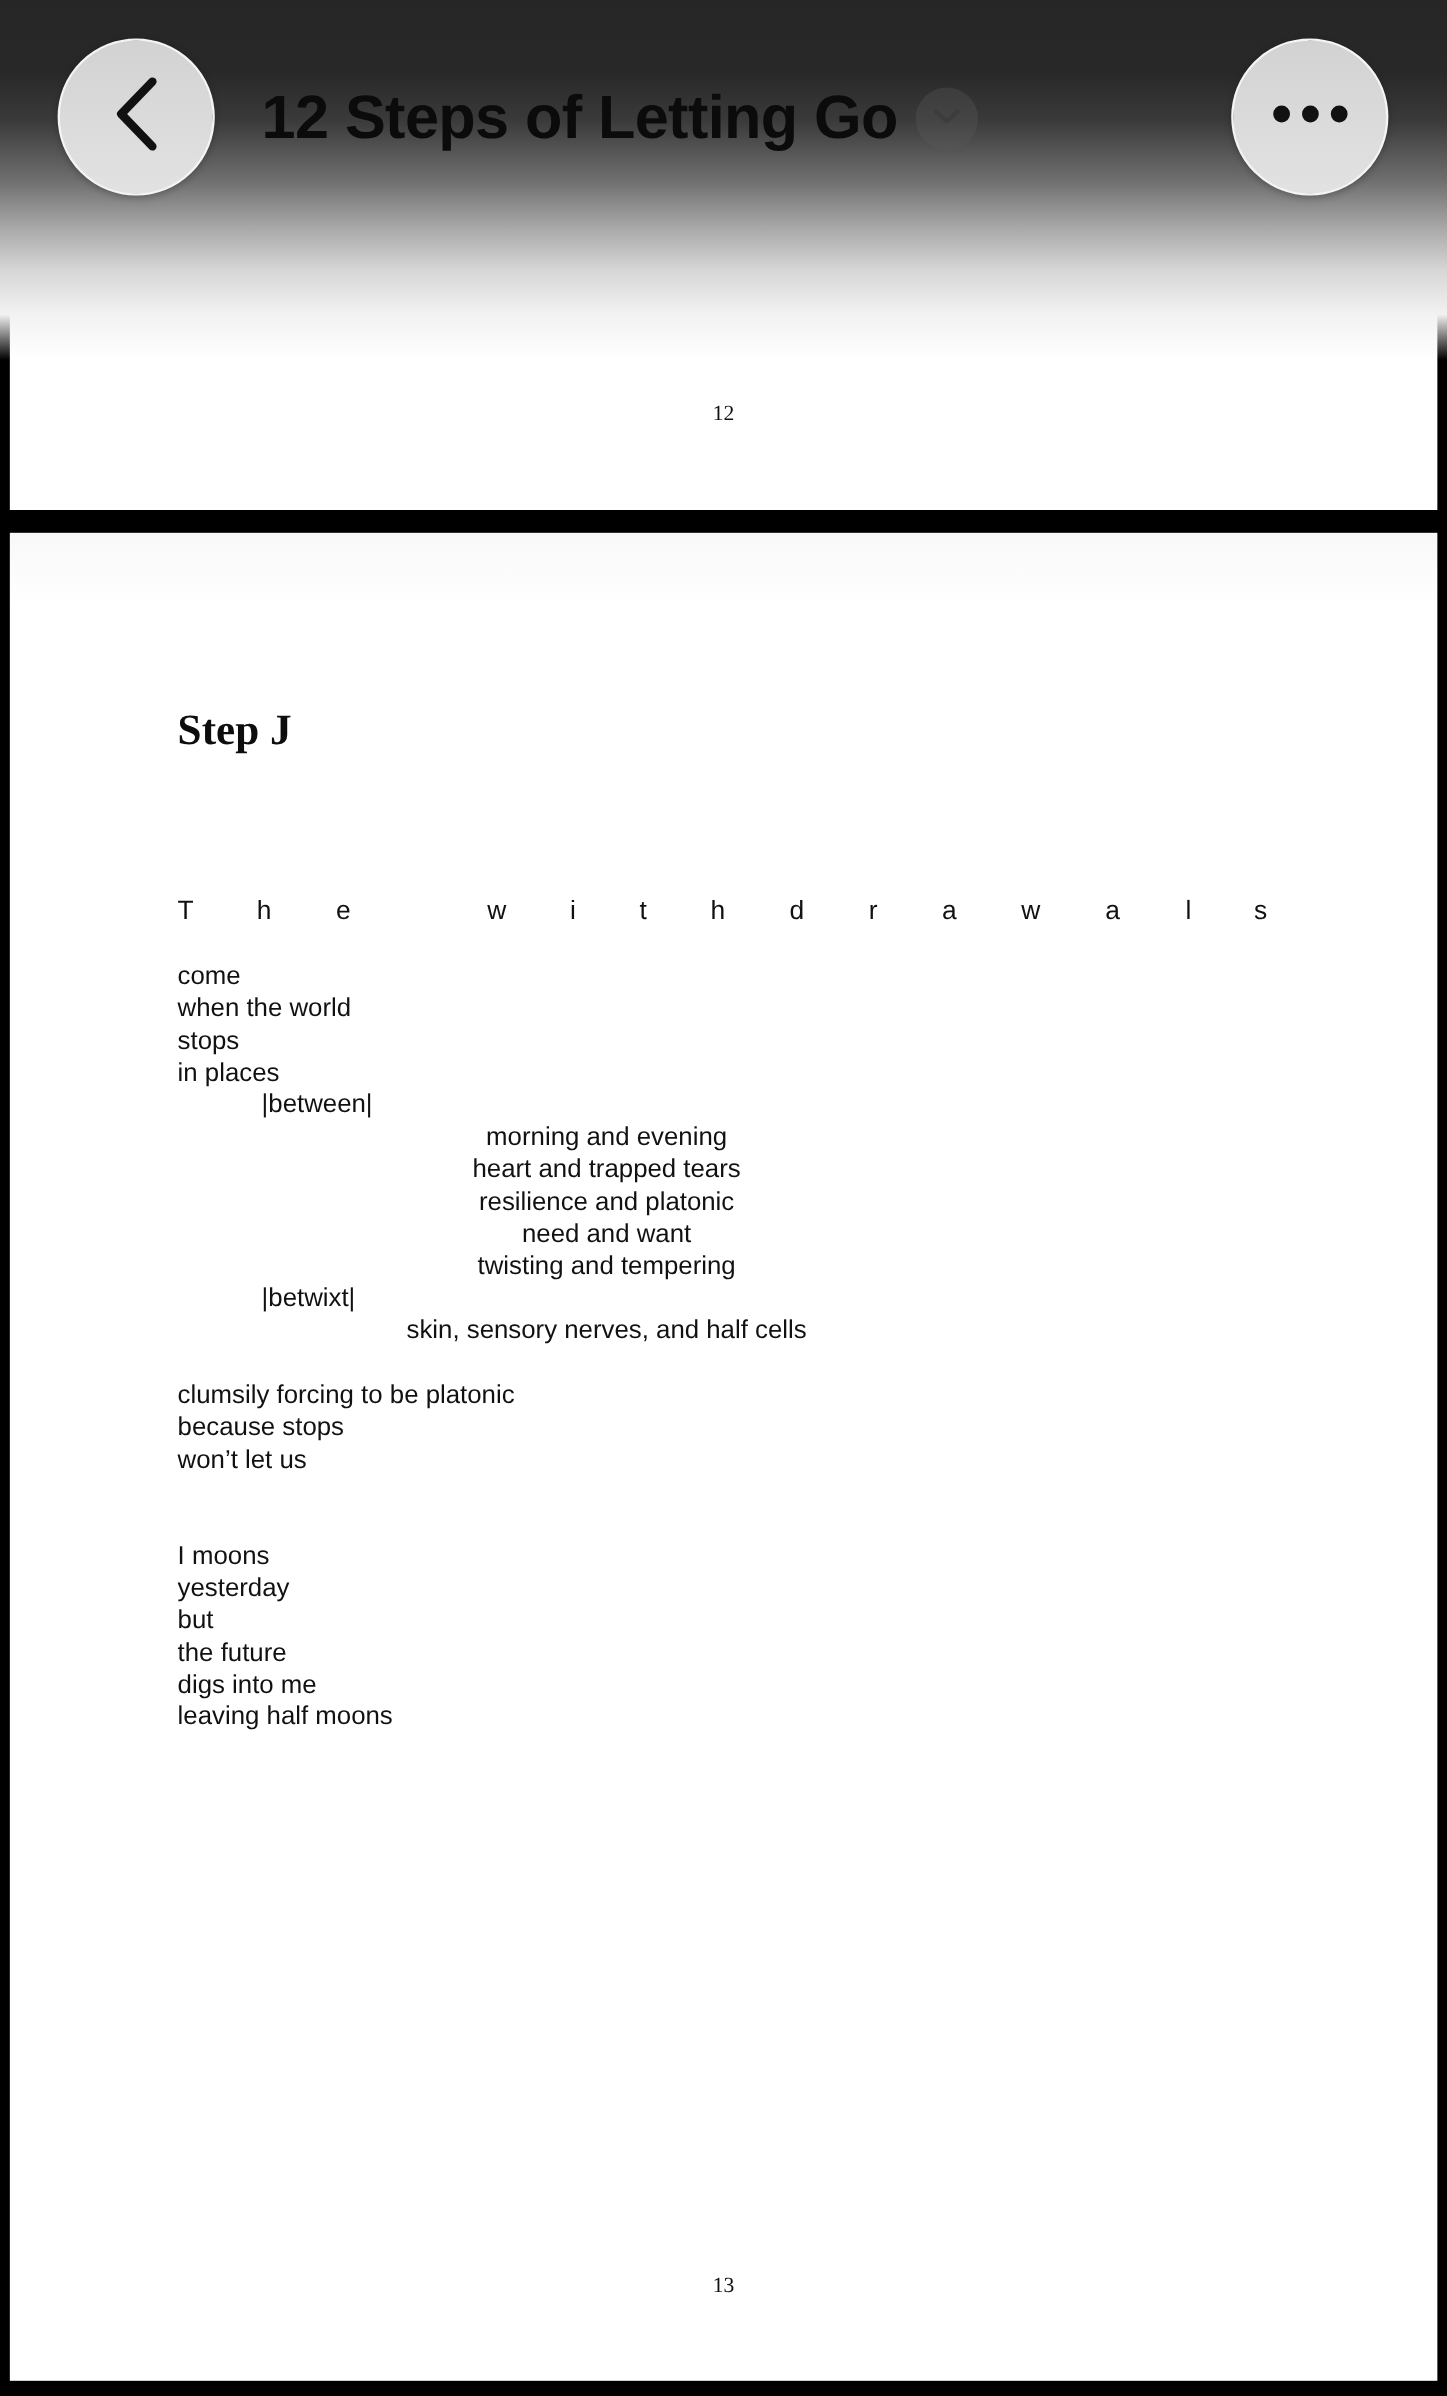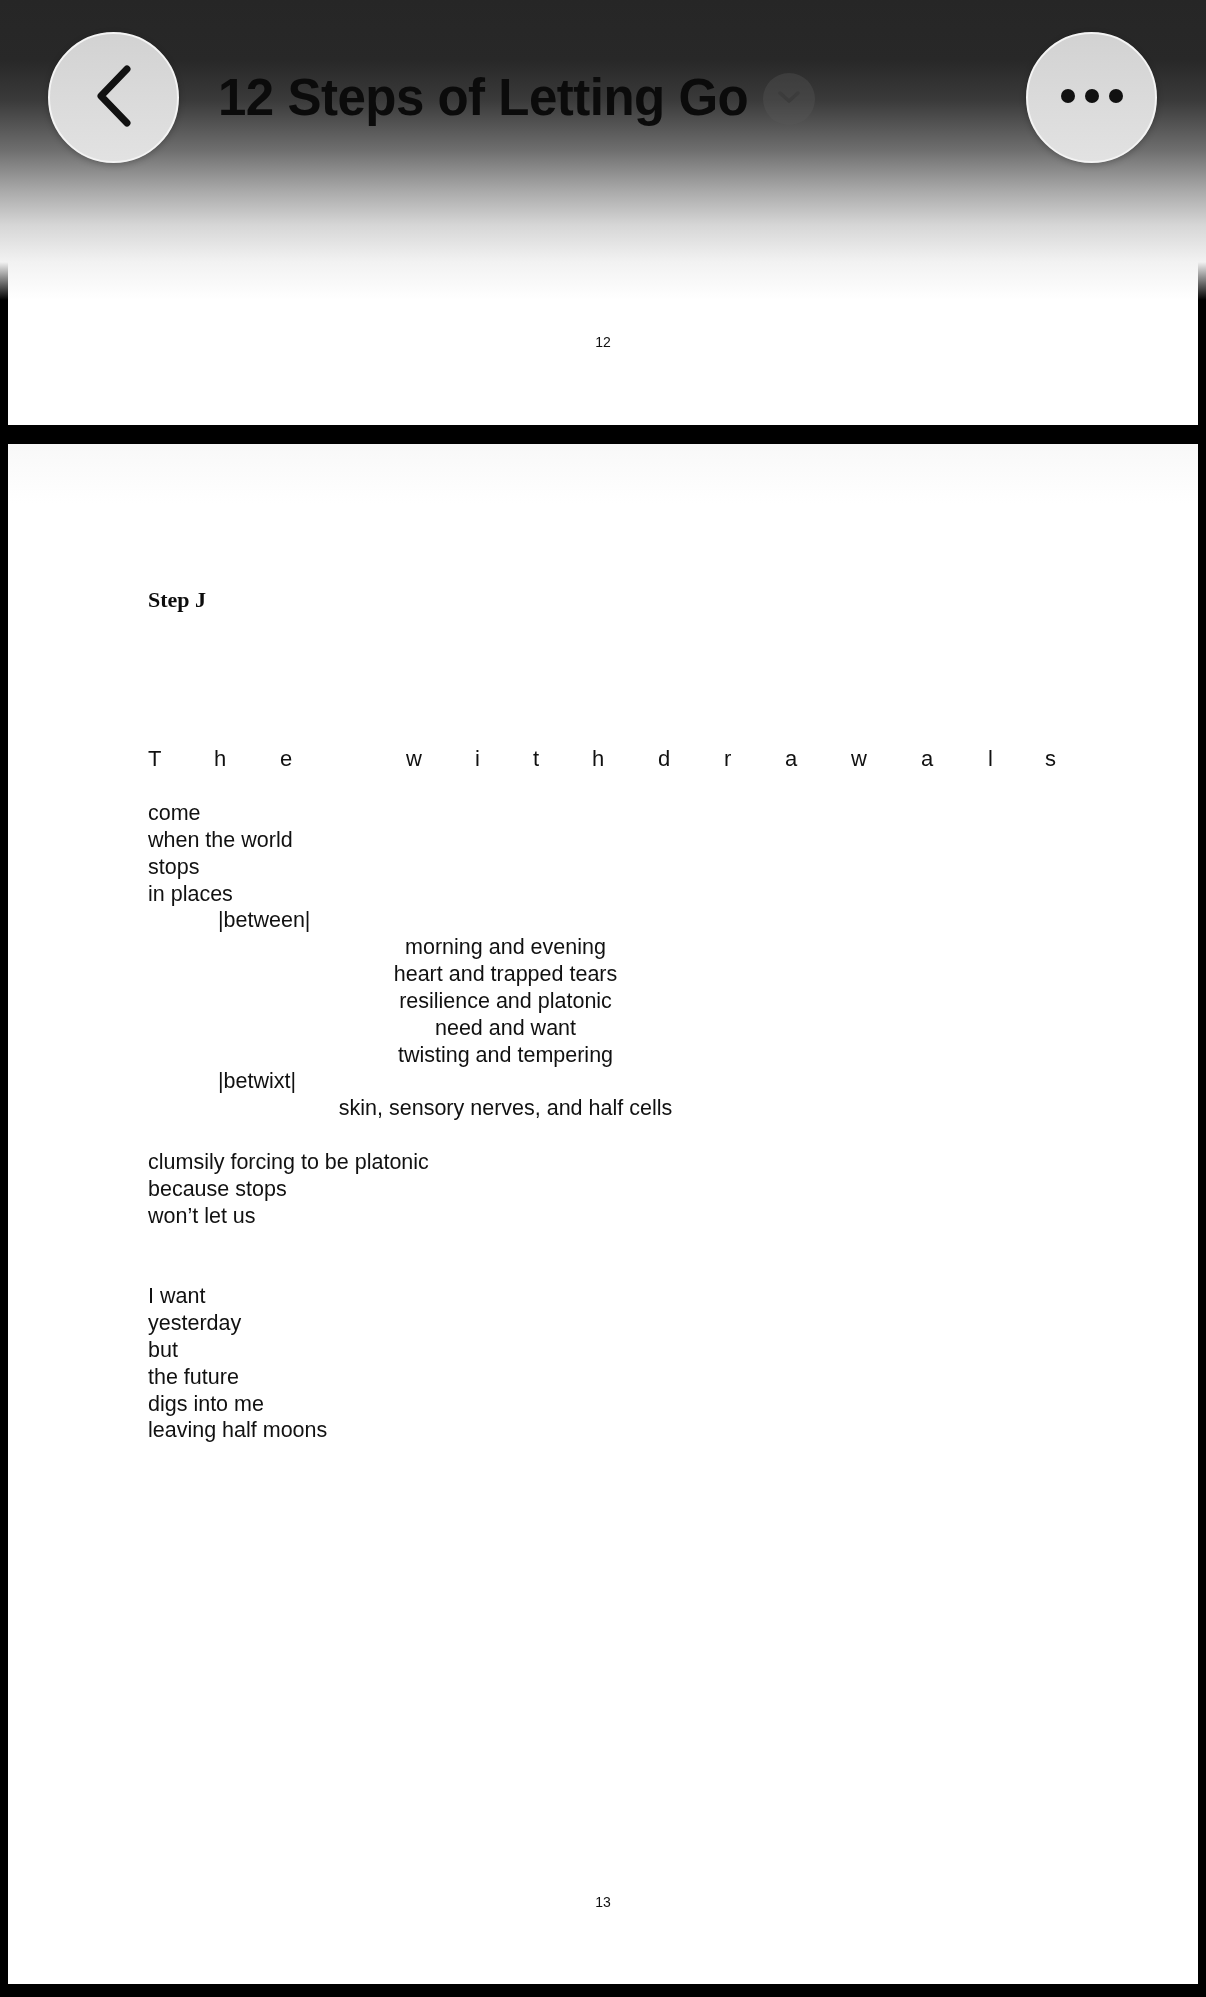--- a/index.html
+++ b/index.html
@@ -12,22 +12,22 @@
     width: 1190px;
     background: #fff;
   }
   #page-12 { top: 0; height: 425px; }
   #page-13 { top: 444px; height: 1540px; background: linear-gradient(to bottom, #f8f8f8 0px, #ffffff 60px, #ffffff 100%); }
 
   .page-number {
     position: absolute;
     left: 0; right: 0;
     text-align: center;
-    font-family: Liberation Sans, sans-serif;
-    font-size: 14px;
+    font-family: Liberation Serif, serif;
+    font-size: 18px;
     color: #111;
   }
 
   
   .top-shade {
     position: absolute;
     left: 0; top: 0;
     width: 1206px; height: 300px;
     background: linear-gradient(to bottom,
       #262626 0px, #282828 60px, #3a3a3a 100px,
@@ -74,21 +74,21 @@
     background: rgba(90,90,90,0.35);
     display: flex; align-items: center; justify-content: center;
   }
 
   .content { position: absolute; left: 0; top: 0; width: 1190px; height: 1540px; }
   .step-heading {
     position: absolute;
     left: 140px; top: 143px;
     font-family: "Liberation Serif", serif;
     font-weight: bold;
-    font-size: 22px;
+    font-size: 36px;
     color: #0d0d0d;
   }
   .spaced-title {
     position: absolute;
     top: 302px; left: 0; width: 1190px; height: 30px;
     font-size: 22px; color: #111;
   }
   .spaced-title span { position: absolute; top: 0; }
 
   .poem-line {
@@ -138,21 +138,21 @@
     <div class="poem-line center" style="top:490px">morning and evening</div>
     <div class="poem-line center" style="top:517px">heart and trapped tears</div>
     <div class="poem-line center" style="top:544px">resilience and platonic</div>
     <div class="poem-line center" style="top:571px">need and want</div>
     <div class="poem-line center" style="top:598px">twisting and tempering</div>
     <div class="poem-line indent" style="top:624px">|betwixt|</div>
     <div class="poem-line center" style="top:651px">skin, sensory nerves, and half cells</div>
     <div class="poem-line left" style="top:705px">clumsily forcing to be platonic</div>
     <div class="poem-line left" style="top:732px">because stops</div>
     <div class="poem-line left" style="top:759px">won’t let us</div>
-    <div class="poem-line left" style="top:839px">I want</div>
+    <div class="poem-line left" style="top:839px">I moons</div>
     <div class="poem-line left" style="top:866px">yesterday</div>
     <div class="poem-line left" style="top:893px">but</div>
     <div class="poem-line left" style="top:920px">the future</div>
     <div class="poem-line left" style="top:947px">digs into me</div>
     <div class="poem-line left" style="top:973px">leaving half moons</div>
 
     <div class="page-number" style="top:1450px;">13</div>
   </div>
 </div>
 

